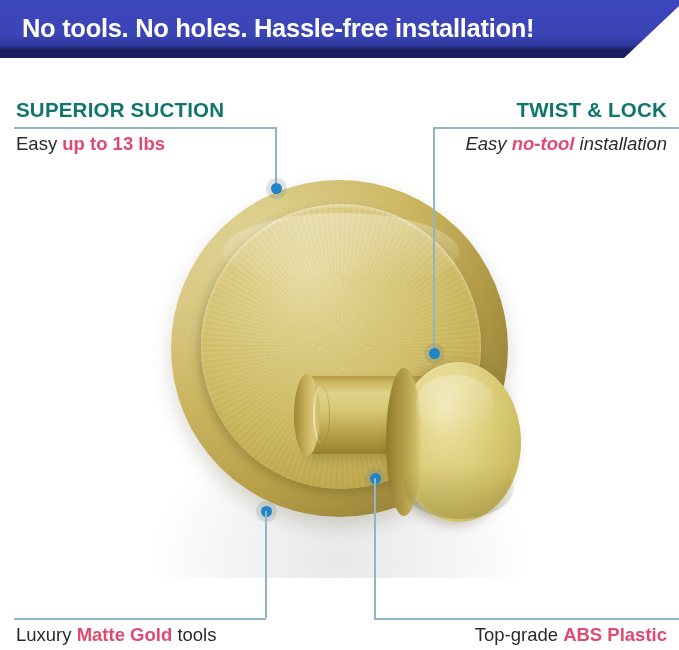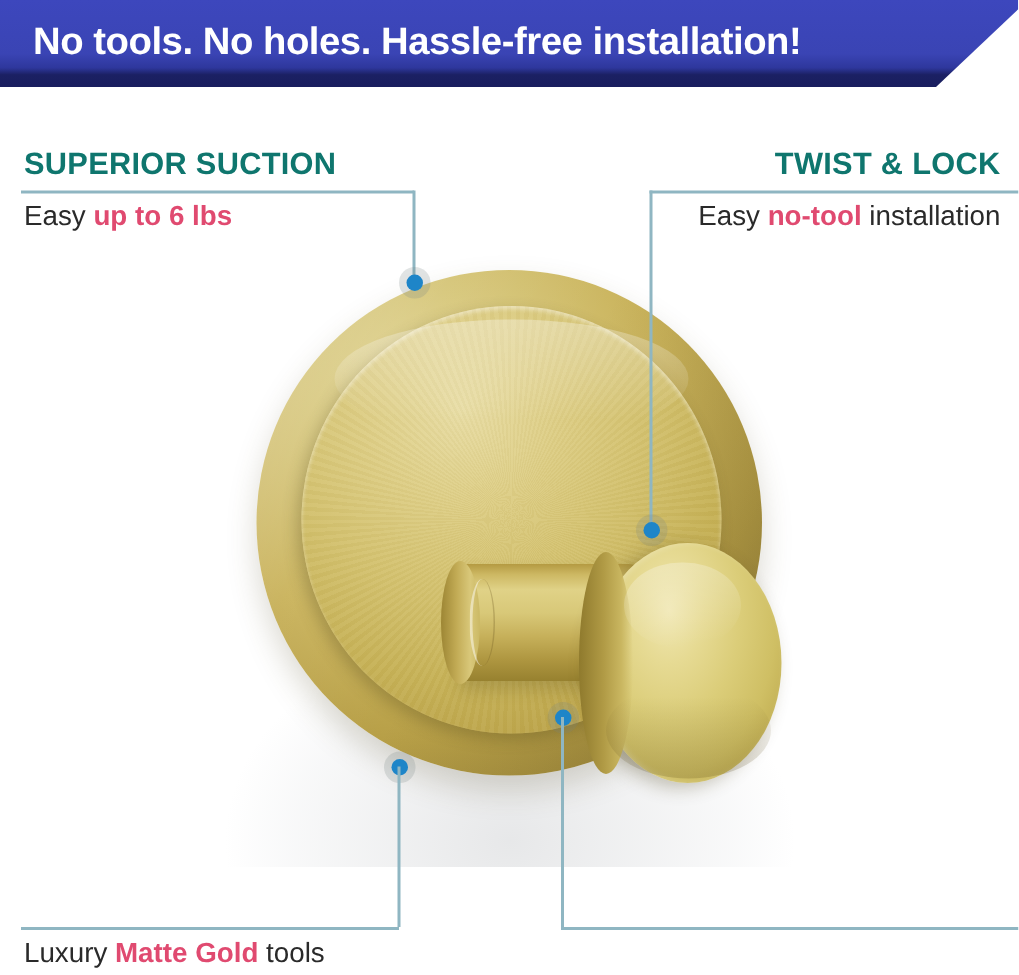--- a/index.html
+++ b/index.html
@@ -277,26 +277,29 @@
   <div class="dot" style="left:266px; top:511px;"></div>
   <div class="leader v" style="left:265px; top:511px; height:107px;"></div>
   <div class="leader h" style="left:14px; top:618px; width:252px;"></div>
 
   <div class="dot" style="left:375px; top:478px;"></div>
   <div class="leader v" style="left:374px; top:478px; height:140px;"></div>
   <div class="leader h" style="left:374px; top:618px; width:305px;"></div>
 
   <div class="callout-heading" style="left:16px; top:98px;">SUPERIOR SUCTION</div>
   <div class="callout-body" style="left:16px; top:131px;">
-    <span>Easy </span><b>up to 6 lbs</b><span></span><br>
+    <span>Easy </span><b>up to 13 lbs</b><span></span><br>
   </div>
 
   <div class="callout-heading ta-right" style="right:12px; top:98px;">TWIST &amp; LOCK</div>
-  <div class="callout-body ta-right" style="right:12px; top:131px;">
+  <div class="callout-body ta-right" style="right:12px; top:131px;font-style:italic;">
     <span>Easy </span><b>no-tool</b><span> installation</span>
   </div>
 
   <div class="callout-body" style="left:16px; top:622px;">
     <span>Luxury </span><b>Matte Gold</b><span> tools</span>
   </div>
 
+  <div class="callout-body ta-right" style="right:12px; top:622px;">
+    <span>Top-grade </span><b>ABS Plastic</b><span></span>
+  </div>
 
 </div>
 
 </body></html>

